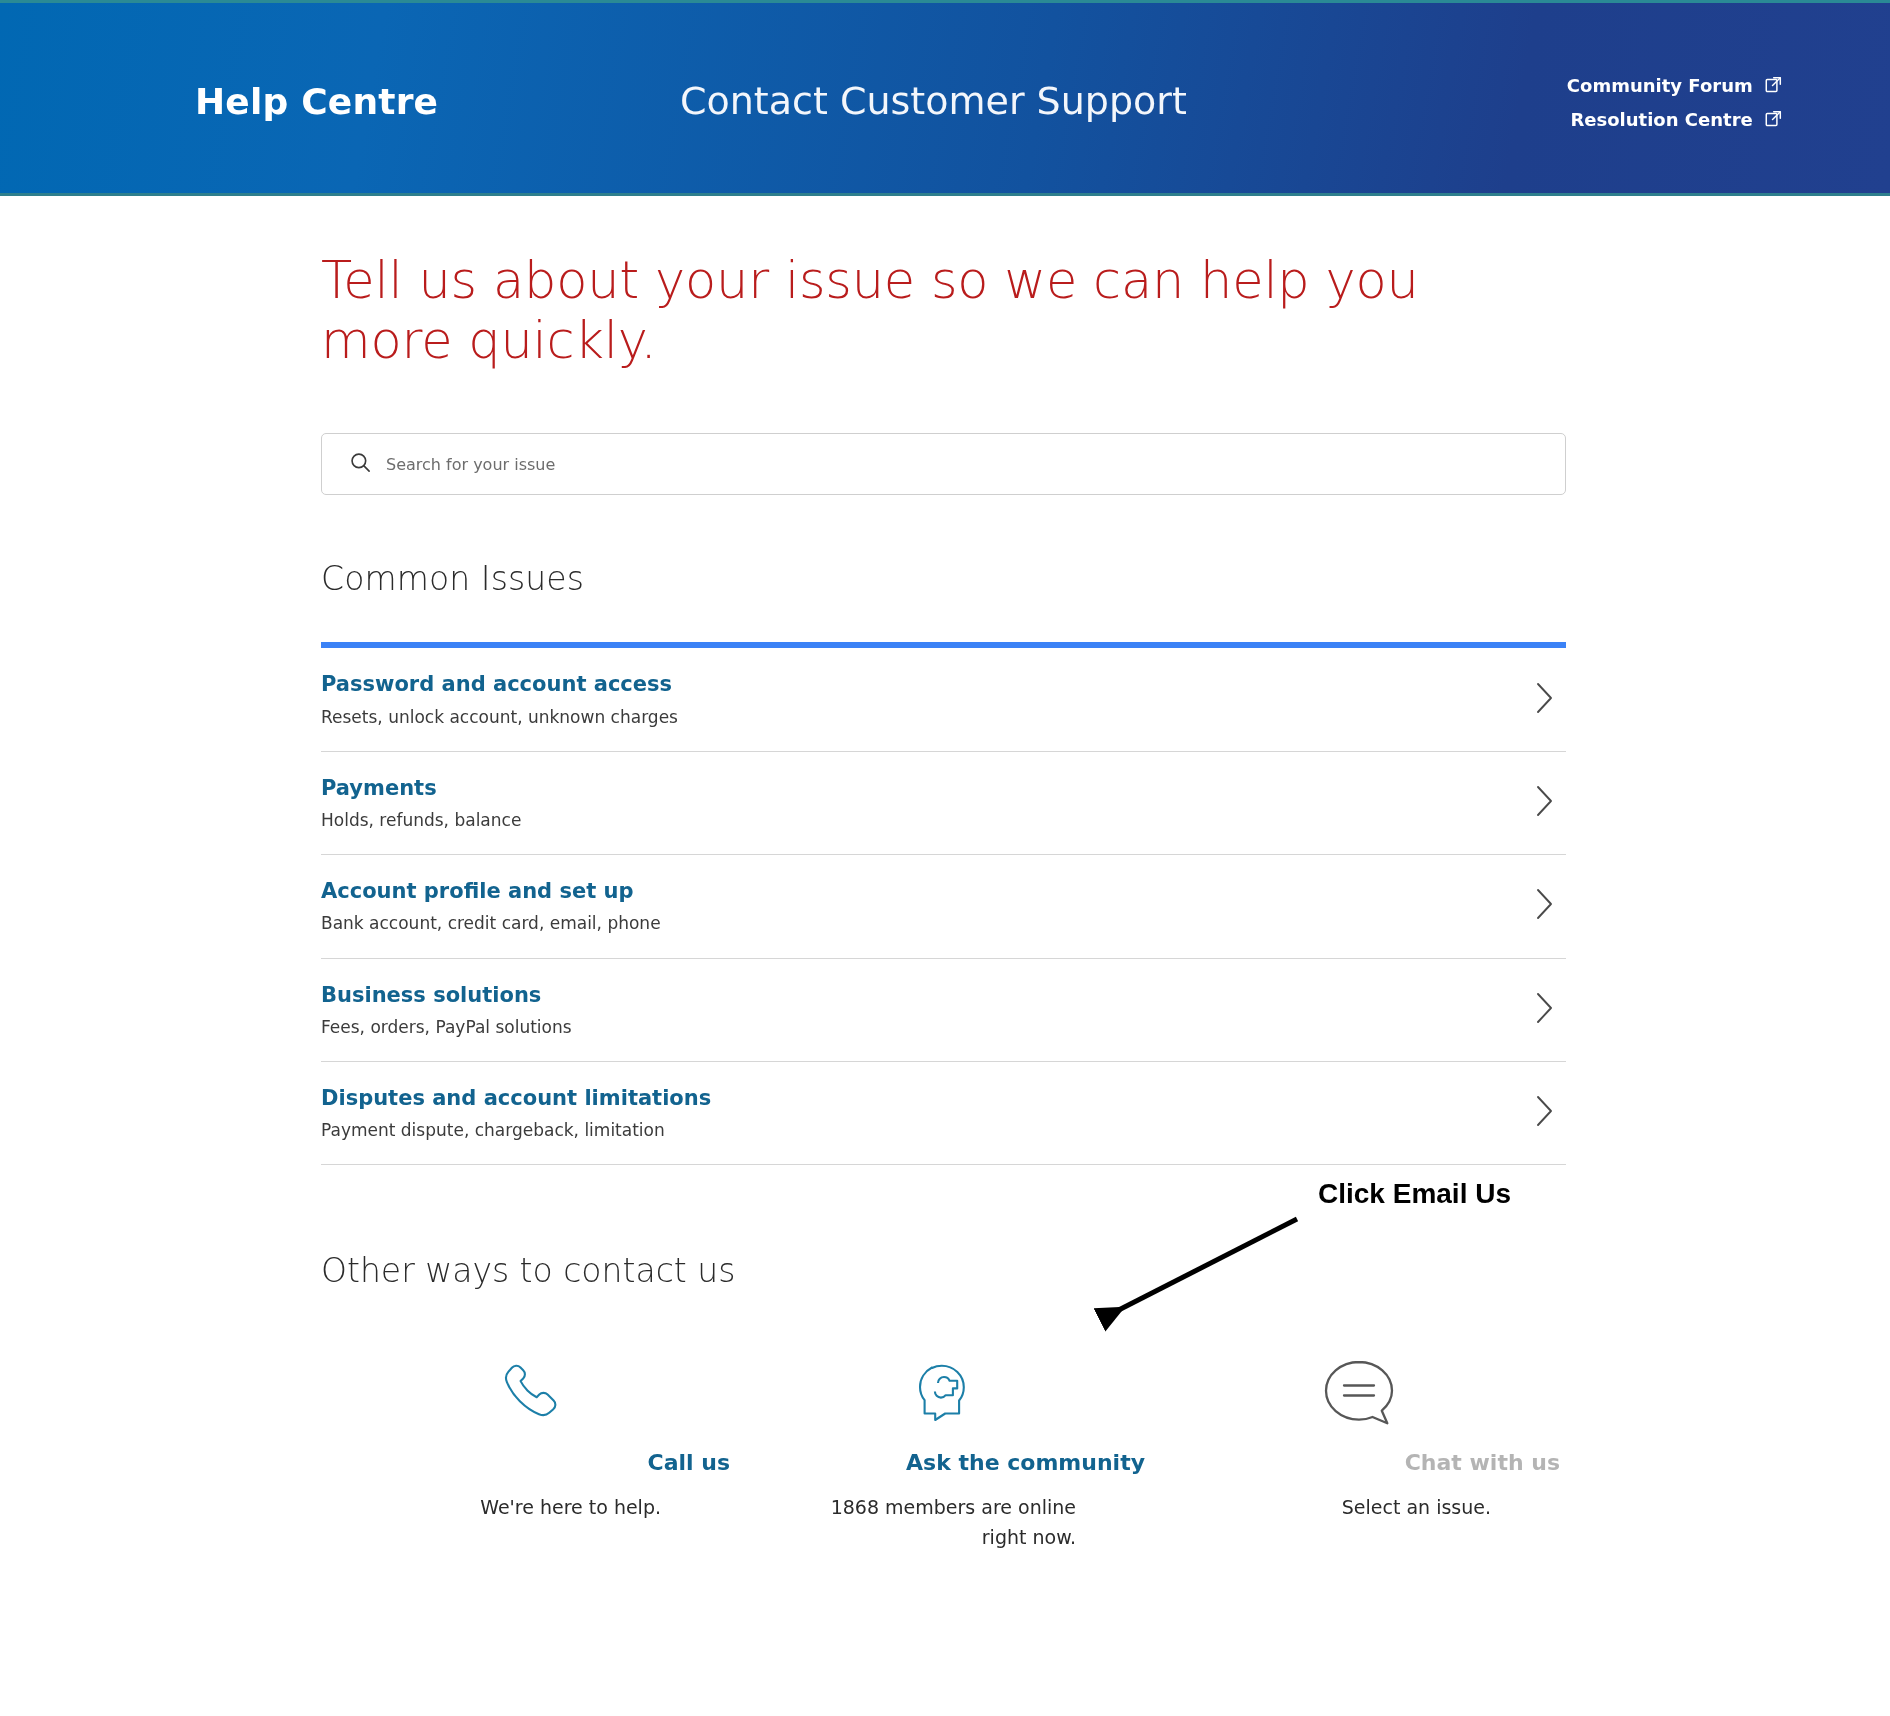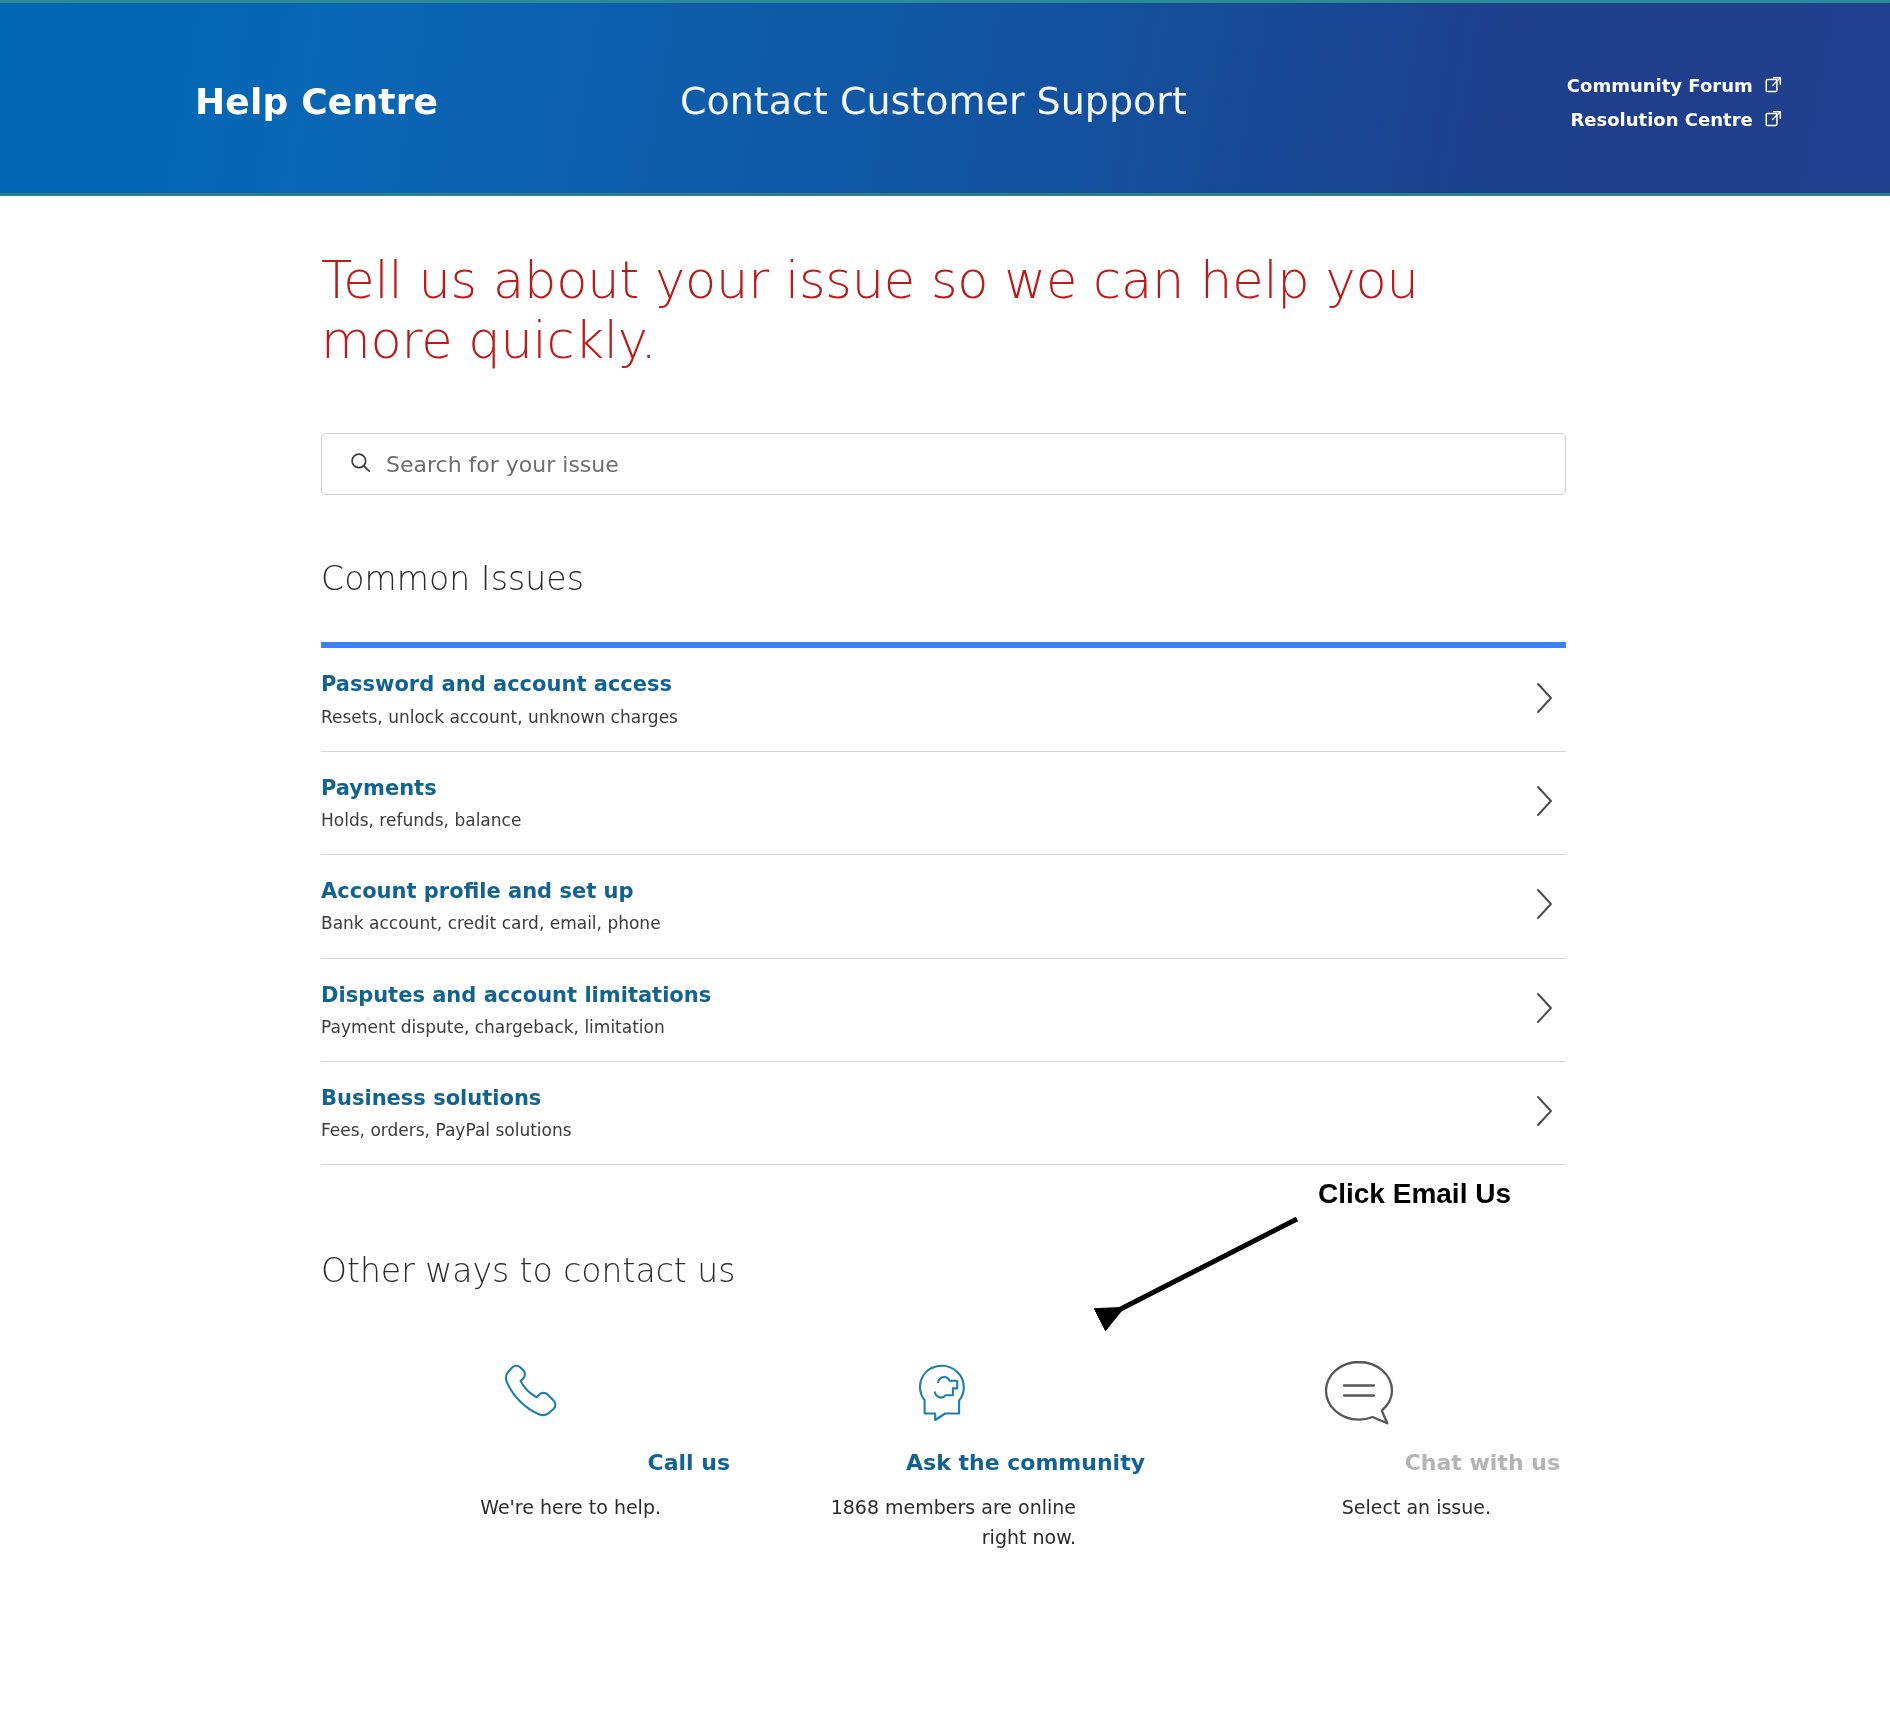--- a/index.html
+++ b/index.html
@@ -102,21 +102,21 @@
     align-items: center;
     padding-left: 27px;
     cursor: text;
   }
   .search-icon { flex: 0 0 auto; margin-right: 14px; margin-top: 1px; }
   .search-input {
     border: none;
     outline: none;
     background: transparent;
     font-family: "DejaVu Sans", sans-serif;
-    font-size: 22px;
+    font-size: 16px;
     color: #2c2c2c;
     width: 90%;
     height: 100%;
   }
   .search-input::placeholder { color: #6d6d6d; opacity: 1; }
 
   
   .section-title {
     margin-top: 64px;
     font-size: 33px;
@@ -307,34 +307,34 @@
         </div>
         <span class="chev">
           <svg width="22" height="34" viewBox="0 0 22 34" fill="none">
             <path d="M4 3L17 17L4 31" stroke="#4a4a4a" stroke-width="1.9" stroke-linecap="round" stroke-linejoin="round"></path>
           </svg>
         </span>
       </div>
 
       <div class="issue-row">
         <div class="issue-text">
+          <div class="issue-title">Business solutions</div>
+          <div class="issue-sub">Fees, orders, PayPal solutions</div>
+        </div>
+        <span class="chev">
+          <svg width="22" height="34" viewBox="0 0 22 34" fill="none">
+            <path d="M4 3L17 17L4 31" stroke="#4a4a4a" stroke-width="1.9" stroke-linecap="round" stroke-linejoin="round"></path>
+          </svg>
+        </span>
+      </div>
+
+      <div class="issue-row">
+        <div class="issue-text">
           <div class="issue-title">Disputes and account limitations</div>
           <div class="issue-sub">Payment dispute, chargeback, limitation</div>
-        </div>
-        <span class="chev">
-          <svg width="22" height="34" viewBox="0 0 22 34" fill="none">
-            <path d="M4 3L17 17L4 31" stroke="#4a4a4a" stroke-width="1.9" stroke-linecap="round" stroke-linejoin="round"></path>
-          </svg>
-        </span>
-      </div>
-
-      <div class="issue-row">
-        <div class="issue-text">
-          <div class="issue-title">Business solutions</div>
-          <div class="issue-sub">Fees, orders, PayPal solutions</div>
         </div>
         <span class="chev">
           <svg width="22" height="34" viewBox="0 0 22 34" fill="none">
             <path d="M4 3L17 17L4 31" stroke="#4a4a4a" stroke-width="1.9" stroke-linecap="round" stroke-linejoin="round"></path>
           </svg>
         </span>
       </div>
 
     </div>
 

